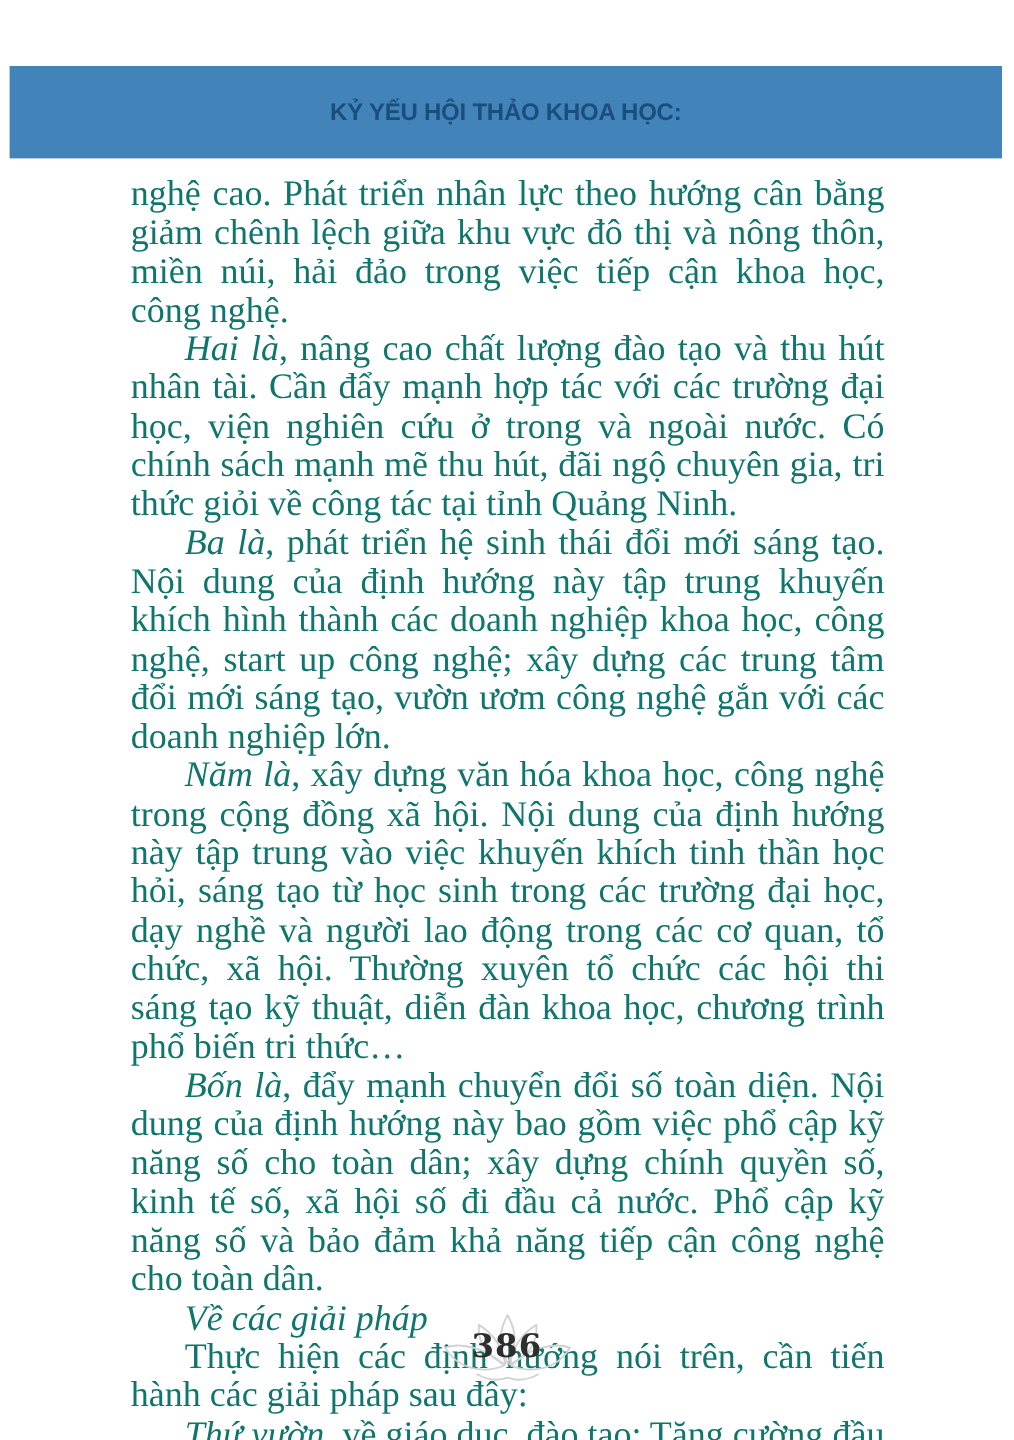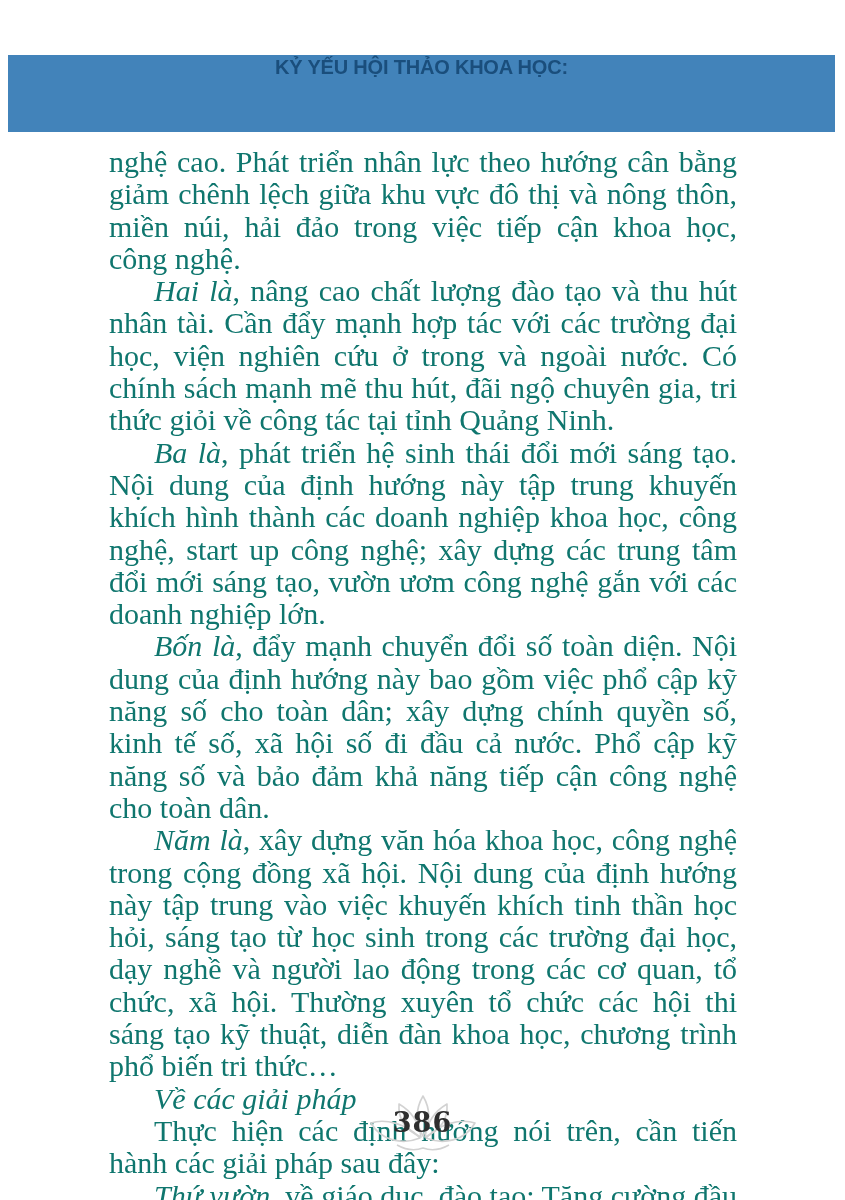--- a/index.html
+++ b/index.html
@@ -16,21 +16,21 @@
   .band {
     position: absolute;
     left: 8px;
     right: 10px;
     top: 55px;
     height: 77px;
     background: #4283ba;
     text-align: center;
     font-family: "Liberation Sans", sans-serif;
     display: flex;
-    flex-direction: row;
+    flex-direction: column;
     justify-content: center;
   }
   .band-title {
     color: #1a4e7c;
     font-weight: bold;
     font-size: 20px;
     line-height: 24px;
     letter-spacing: -0.2px;
   }
   .band-sub {
@@ -88,22 +88,22 @@
 <div class="page">
 
   <header class="band">
     <div class="band-title">KỶ YẾU HỘI THẢO KHOA HỌC:</div>
   </header>
 
   <main class="content">
     <p class="noindent"><em></em><span>nghệ cao. Phát triển nhân lực theo hướng cân bằng giảm chênh lệch giữa khu vực đô thị và nông thôn, miền núi, hải đảo trong việc tiếp cận khoa học, công nghệ.</span></p>
     <p><em>Hai là</em><span>, nâng cao chất lượng đào tạo và thu hút nhân tài. Cần đẩy mạnh hợp tác với các trường đại học, viện nghiên cứu ở trong và ngoài nước. Có chính sách mạnh mẽ thu hút, đãi ngộ chuyên gia, tri thức giỏi về công tác tại tỉnh Quảng Ninh.</span></p>
     <p><em>Ba là</em><span>, phát triển hệ sinh thái đổi mới sáng tạo. Nội dung của định hướng này tập trung khuyến khích hình thành các doanh nghiệp khoa học, công nghệ, start up công nghệ; xây dựng các trung tâm đổi mới sáng tạo, vườn ươm công nghệ gắn với các doanh nghiệp lớn.</span></p>
+    <p><em>Năm là</em><span>, xây dựng văn hóa khoa học, công nghệ trong cộng đồng xã hội. Nội dung của định hướng này tập trung vào việc khuyến khích tinh thần học hỏi, sáng tạo từ học sinh trong các trường đại học, dạy nghề và người lao động trong các cơ quan, tổ chức, xã hội. Thường xuyên tổ chức các hội thi sáng tạo kỹ thuật, diễn đàn khoa học, chương trình phổ biến tri thức…</span></p>
     <p><em>Bốn là</em><span>, đẩy mạnh chuyển đổi số toàn diện. Nội dung của định hướng này bao gồm việc phổ cập kỹ năng số cho toàn dân; xây dựng chính quyền số, kinh tế số, xã hội số đi đầu cả nước. Phổ cập kỹ năng số và bảo đảm khả năng tiếp cận công nghệ cho toàn dân.</span></p>
-    <p><em>Năm là</em><span>, xây dựng văn hóa khoa học, công nghệ trong cộng đồng xã hội. Nội dung của định hướng này tập trung vào việc khuyến khích tinh thần học hỏi, sáng tạo từ học sinh trong các trường đại học, dạy nghề và người lao động trong các cơ quan, tổ chức, xã hội. Thường xuyên tổ chức các hội thi sáng tạo kỹ thuật, diễn đàn khoa học, chương trình phổ biến tri thức…</span></p>
     <p><em>Về các giải pháp</em><span></span></p>
     <p><em></em><span>Thực hiện các định hướng nói trên, cần tiến hành các giải pháp sau đây:</span></p>
     <p><em>Thứ vườn</em><span>, về giáo dục, đào tạo: Tăng cường đầu tư cơ sở, vật chất cho các trường dạy nghề, trường đại học, cao đẳng. Mở các chương trình đào tạo chuyên sâu về AI, dữ liệu lớn, công nghệ sinh học, năng lượng tái tạo. Đẩy mạnh liên kết ba nhà: Nhà nước - nhà trường - doanh nghiệp trong đào tạo nhân lực.</span></p>
   </main>
 
   <footer class="footer">
     <div class="lotus-wrap">
       <svg width="124" height="68" viewBox="0 0 124 68" fill="none" stroke="#d2d2d2" stroke-width="1.6" stroke-linejoin="round">
 
         <path d="M62 4 C55 16 54 30 62 44 C70 30 69 16 62 4 Z"></path>

